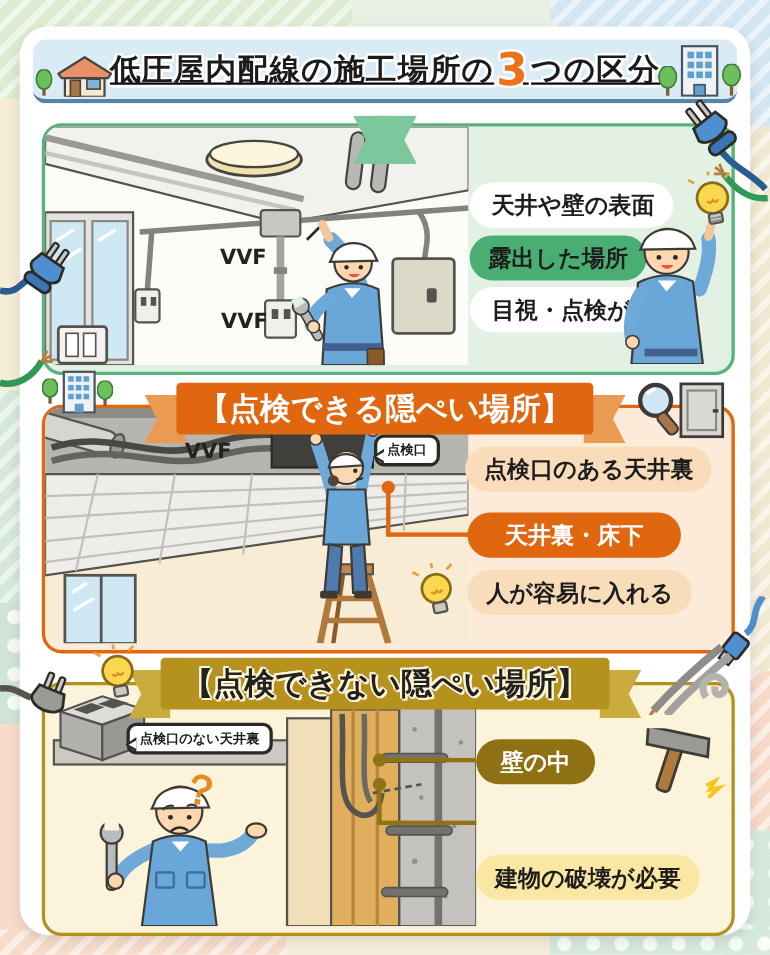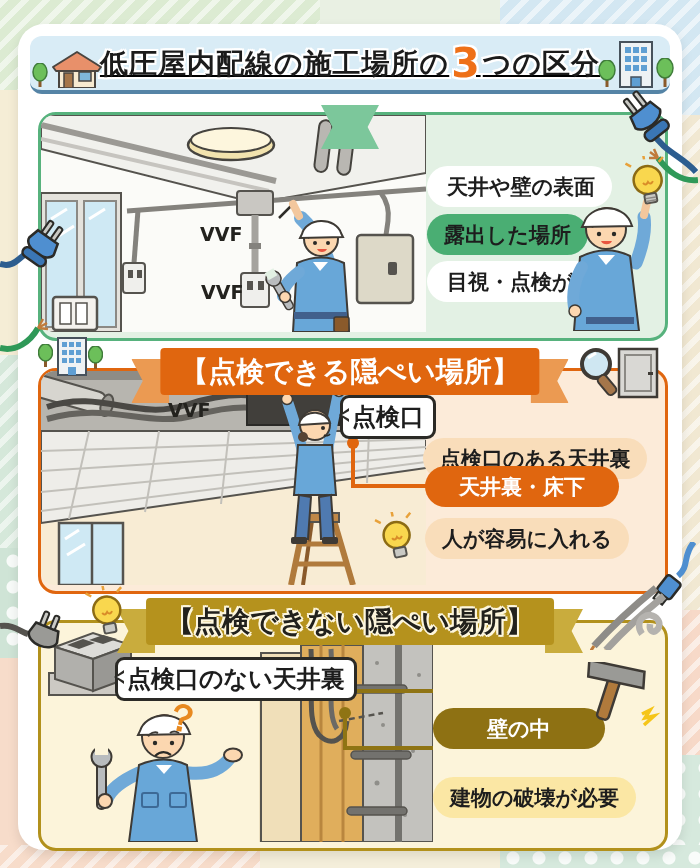--- a/index.html
+++ b/index.html
@@ -45,21 +45,21 @@
   .pill{position:absolute;height:41px;border-radius:22px;display:inline-flex;align-items:center;justify-content:center;
         font-weight:900;font-size:21px;color:#1d1d1d;padding:0 17px;white-space:nowrap;z-index:4;}
   .pill.white{background:#fff;padding-left:20px;}
   .pill.green{background:#4aae73;}
   .pill.tint-o{background:#f9ddba;}
   .pill.solid-o{background:#e0660f;color:#fff;}
   .pill.solid-y{background:#8e7113;color:#fff;}
   .pill.tint-y{background:#fbe7a4;}
 
   .bubble{position:absolute;background:#fff;border:3px solid #2b2a26;border-radius:9px;
-          font-weight:900;font-size:24px;color:#1d1d1d;padding:3px 9px;white-space:nowrap;z-index:5;}
+          font-weight:900;font-size:12px;color:#1d1d1d;padding:3px 9px;white-space:nowrap;z-index:5;}
   .bubble:before{content:"";position:absolute;left:-11px;top:10px;border:7px solid transparent;border-right:10px solid #2b2a26;}
   .bubble:after{content:"";position:absolute;left:-5px;top:13px;border:4px solid transparent;border-right:7px solid #fff;}
 
   .anno{position:absolute;font-weight:900;font-size:19px;color:#23221e;z-index:4;white-space:nowrap;}
   .line{position:absolute;z-index:3;}
   .dot{position:absolute;width:12px;height:12px;border-radius:50%;z-index:3;}
   .qmark{position:absolute;font-size:38px;font-weight:900;color:#e8891f;transform:rotate(12deg);z-index:4;}
 
   .icon{position:absolute;z-index:6;}
   svg{display:block;}
@@ -311,21 +311,21 @@
         <rect x="250" y="166" width="16" height="7" rx="2" fill="#3e3a35"></rect>
         <rect x="281" y="166" width="16" height="7" rx="2" fill="#3e3a35"></rect>
       </g>
     </svg>
   </div>
   <div class="anno" style="left:127px;top:28px;color:#23221e;">VVF</div>
   <div class="bubble" style="left:299px;top:24px;">点検口</div>
   <div class="dot" style="left:306px;top:66px;background:#e0660f;"></div>
   <div class="line" style="left:310px;top:74px;width:4px;height:42px;background:#e0660f;"></div>
   <div class="line" style="left:310px;top:113px;width:76px;height:4px;background:#e0660f;"></div>
-  <div class="pill tint-o" style="left:382px;top:35px;margin-top:32px;">点検口のある天井裏</div>
+  <div class="pill tint-o" style="left:382px;top:35px;">点検口のある天井裏</div>
   <div class="pill solid-o" style="left:384px;top:95px;padding:0 34px;">天井裏・床下</div>
   <div class="pill tint-o" style="left:384px;top:147px;">人が容易に入れる</div>
 </div>
 
 <div class="ribbon o" style="top:348px;">
   <span class="wing left"></span>
   <span class="band">【点検できる隠ぺい場所】</span>
   <span class="wing right"></span>
 </div>
 
@@ -440,21 +440,21 @@
       </g>
     </svg>
   </div>
   <div class="bubble" style="left:74px;top:34px;">点検口のない天井裏</div>
   <div class="qmark" style="left:122px;top:70px;">？</div>
   <div class="dot" style="left:298px;top:62px;background:#8f7414;"></div>
   <div class="line" style="left:304px;top:66px;width:88px;height:3.5px;background:#8f7414;"></div>
   <div class="dot" style="left:298px;top:84px;background:#8f7414;"></div>
   <div class="line" style="left:302px;top:88px;width:3.5px;height:38px;background:#8f7414;"></div>
   <div class="line" style="left:302px;top:123px;width:90px;height:3.5px;background:#8f7414;"></div>
-  <div class="pill solid-y" style="left:392px;top:49px;padding:0 54px;margin-top:36px;">壁の中</div>
+  <div class="pill solid-y" style="left:392px;top:49px;padding:0 22px;">壁の中</div>
   <div class="pill tint-y" style="left:392px;top:154px;">建物の破壊が必要</div>
 </div>
 
 <div class="ribbon y" style="top:598px;">
   <span class="wing left"></span>
   <span class="band">【点検できない隠ぺい場所】</span>
   <span class="wing right"></span>
 </div>
 
 <svg class="icon" style="left:84px;top:586px" width="46" height="56" viewBox="0 0 46 56">

